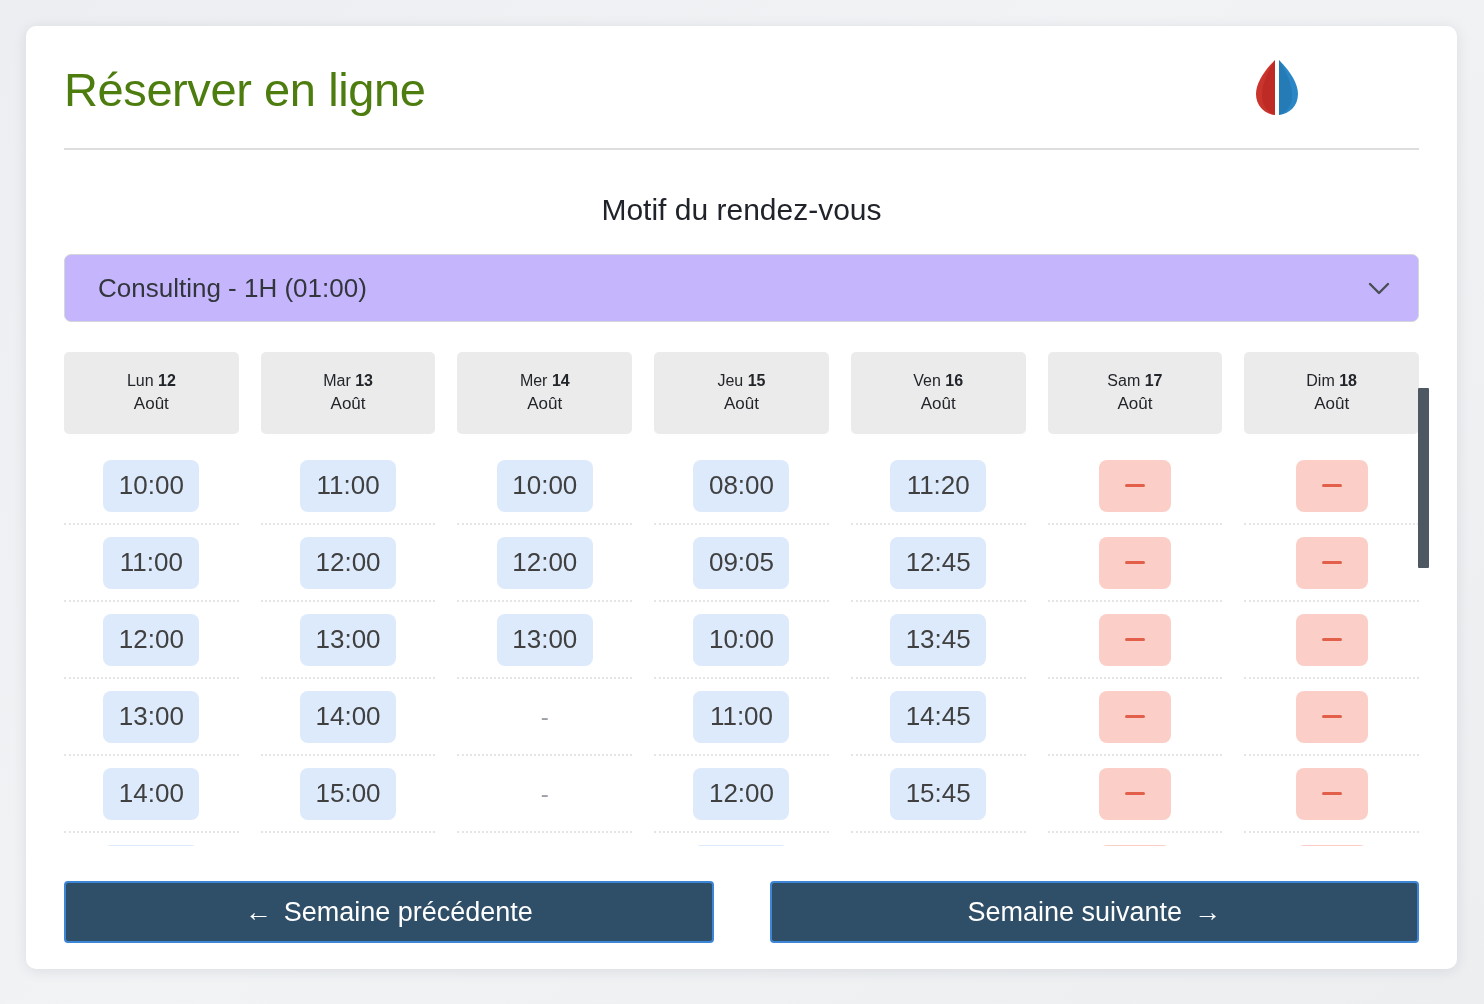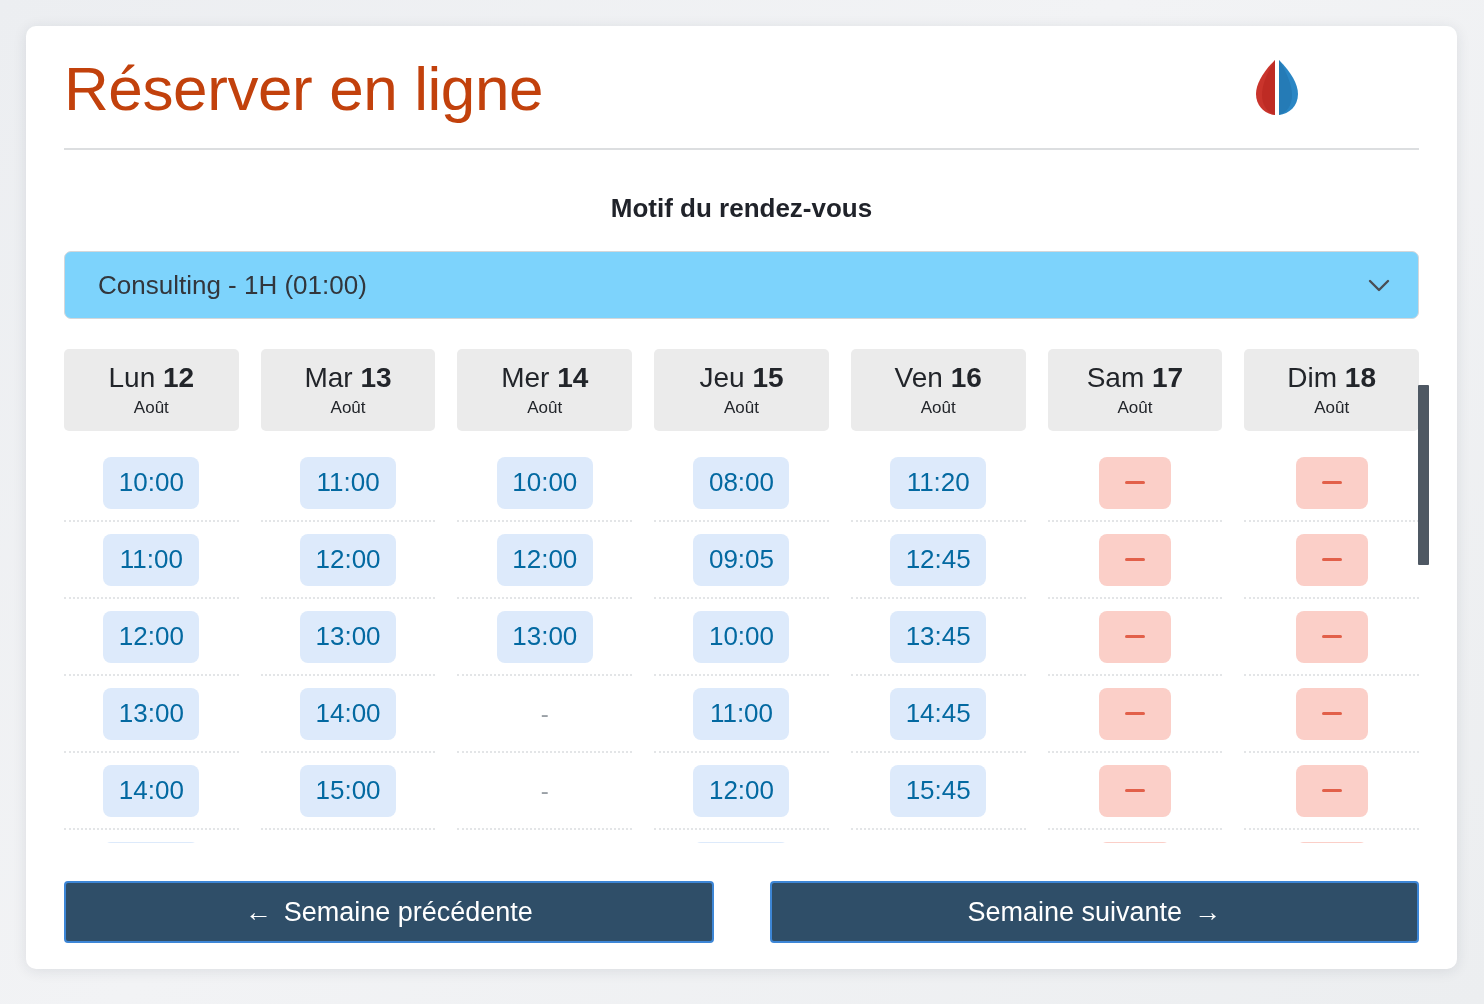--- a/index.html
+++ b/index.html
@@ -38,23 +38,23 @@
   .card-header {
     position: relative;
     height: 122px;
     padding: 0 38px;
     display: flex;
     align-items: center;
     justify-content: space-between;
   }
 
   .page-title {
-    font-size: 62px;
+    font-size: 47px;
     font-weight: 400;
-    color: #c2410c;
+    color: #4d7c0f;
     letter-spacing: -0.4px;
     line-height: 1;
     padding-top: 4px;
   }
 
   .brand-logo {
     width: 60px;
     height: 62px;
     display: block;
     margin-right: 112px;
@@ -62,32 +62,32 @@
 
   .header-rule {
     height: 2px;
     background: #dcdee0;
     margin: 0 38px;
   }
 
   
   .motif-label {
     text-align: center;
-    font-size: 26px;
-    font-weight: 700;
+    font-size: 30px;
+    font-weight: 400;
     color: #20232a;
     margin-top: 43px;
   }
 
   .select-wrap {
     margin: 27px 38px 0 38px;
     height: 68px;
     border: 1px solid #d4d7da;
     border-radius: 7px;
-    background: #7dd3fc;
+    background: #c4b5fd;
     display: flex;
     align-items: center;
     justify-content: space-between;
     padding: 0 28px 0 33px;
     cursor: pointer;
   }
 
   .select-value {
     font-size: 26px;
     color: #32363c;
@@ -118,21 +118,21 @@
     height: 82px;
     display: flex;
     flex-direction: column;
     align-items: center;
     justify-content: center;
     gap: 4px;
     cursor: pointer;
   }
 
   .day-line-top {
-    font-size: 28px;
+    font-size: 16px;
     color: #22252a;
   }
   .day-line-top b { font-weight: 700; }
 
   .day-line-bottom {
     font-size: 17px;
     color: #22252a;
   }
 
   
@@ -165,21 +165,21 @@
     align-items: center;
     justify-content: center;
     font-size: 26px;
     padding: 0 14px;
     cursor: pointer;
     user-select: none;
   }
 
   .pill.free {
     background: #ddeafb;
-    color: #0369a1;
+    color: #404040;
   }
 
   .pill.busy {
     background: #fbcfc8;
     color: #e05a43;
     min-width: 72px;
   }
 
   .pill.busy .dash {
     display: block;

